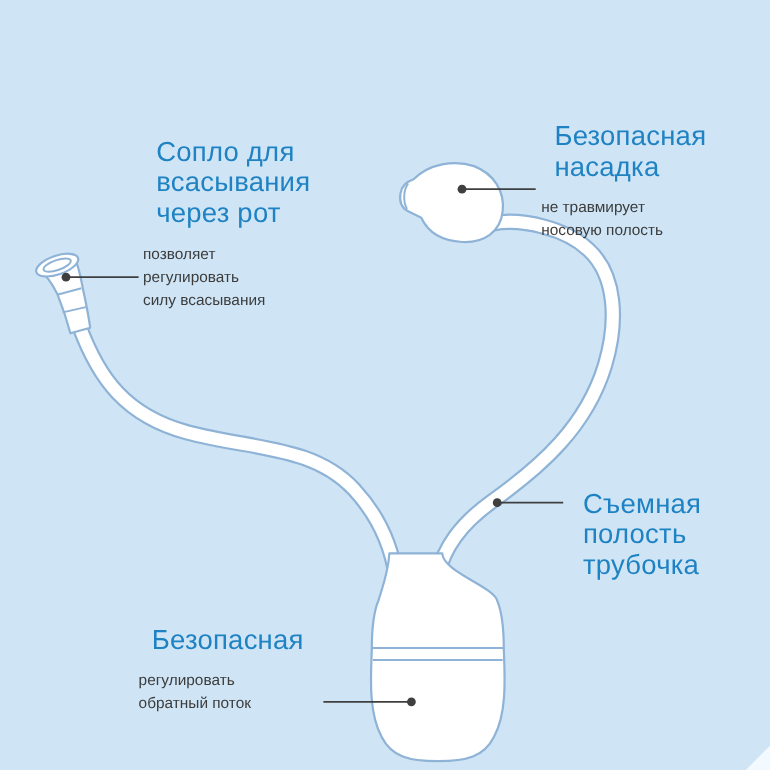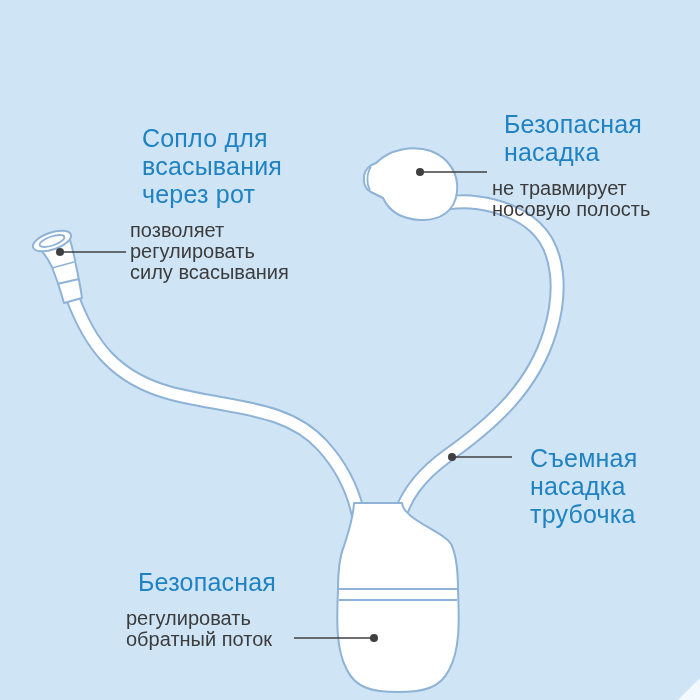--- a/index.html
+++ b/index.html
@@ -33,21 +33,21 @@
     font-weight:400;
     font-size:25px;
     line-height:28px;
     letter-spacing:0.2px;
     color:var(--heading,#1f82c2);
     white-space:pre-line;
   }
   .annotation .desc{
     margin:7px 0 0;
     font-weight:400;
-    font-size:20px;
+    font-size:14px;
     line-height:21px;
     color:var(--body-text,#3c3c3c);
     white-space:pre-line;
   }
   .anno-mouth{left:130px;top:112px;}
   .anno-tip{left:492px;top:98px;}
   .anno-tube{left:518px;top:432px;}
   .anno-reservoir{left:126px;top:556px;}
 </style>
 </head>
@@ -117,21 +117,21 @@
 
   <div class="annotation anno-tip">
     <h2 class="heading">Безопасная
 насадка</h2>
     <p class="desc">не травмирует
 носовую полость</p>
   </div>
 
   <div class="annotation anno-tube">
     <h2 class="heading">Съемная
-насадка
+полость
 трубочка</h2>
   </div>
 
   <div class="annotation anno-reservoir">
     <h2 class="heading">Безопасная</h2>
     <p class="desc">регулировать
 обратный поток</p>
   </div>
 
 </div>

